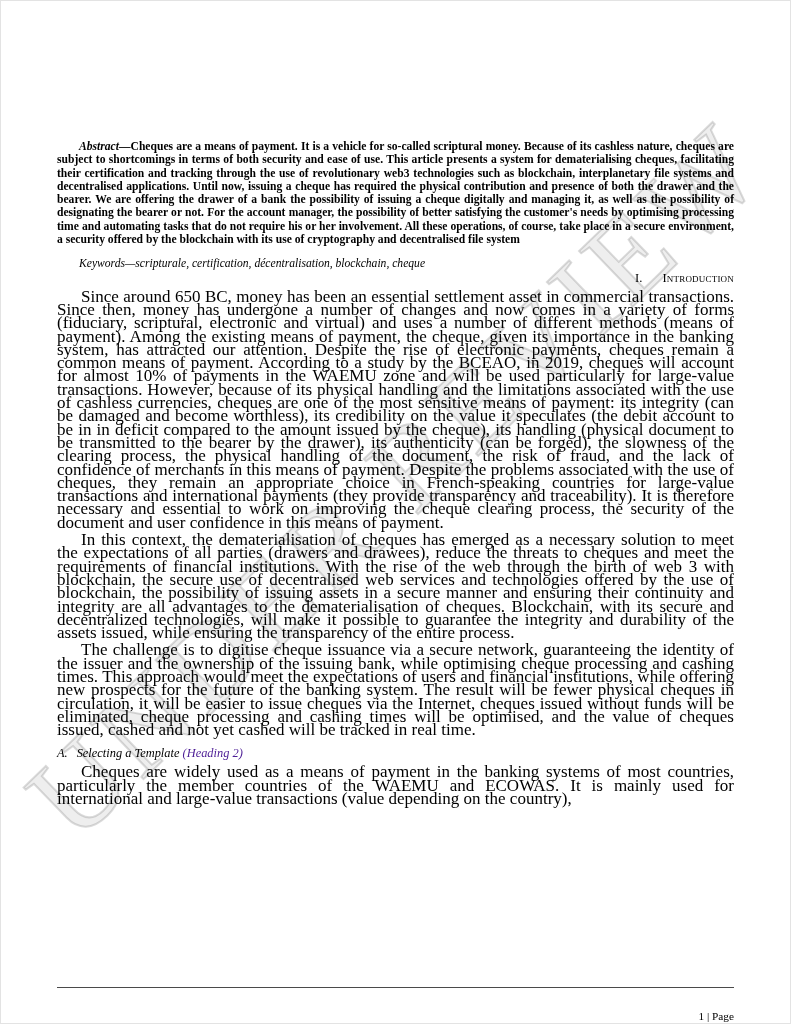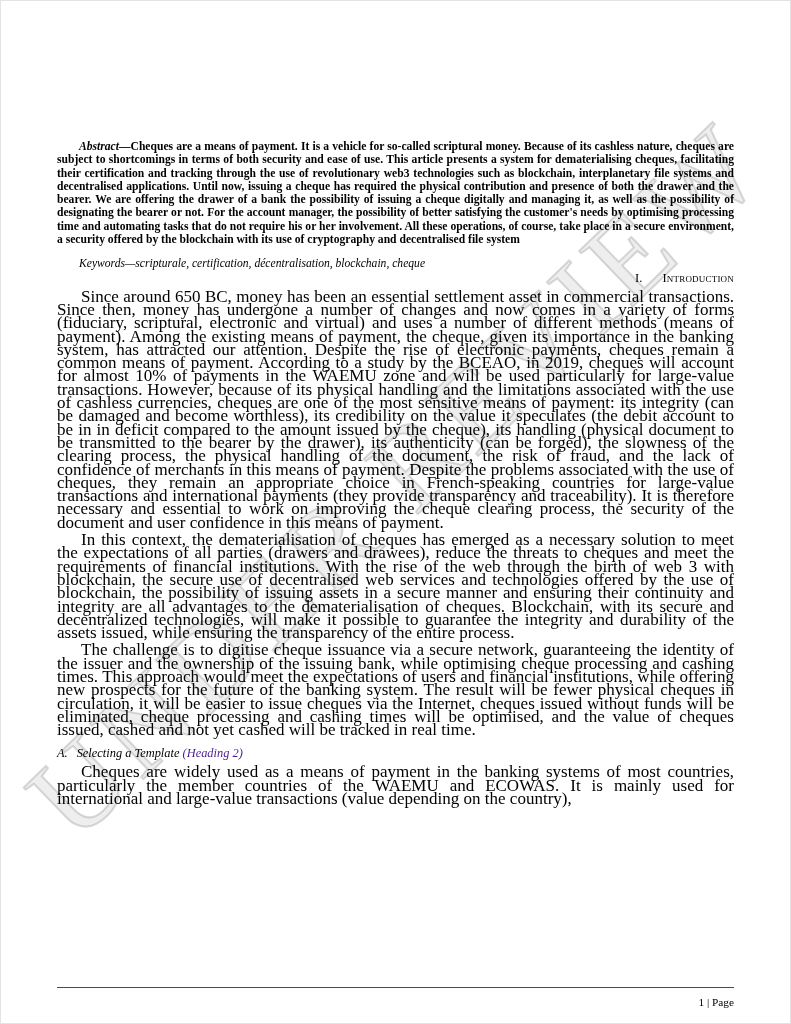--- a/index.html
+++ b/index.html
@@ -97,21 +97,21 @@
     position: absolute;
     left: 57px;
     right: 57px;
     bottom: 36px;
     border-top: 1px solid #4a4a4a;
     z-index: 1;
   }
   .footer-text {
     position: absolute;
     right: 57px;
-    bottom: 16px;
+    bottom: 2px;
     font-size: 11.3px;
     z-index: 1;
   }
 </style>
 </head>
 <body>
 
 <div class="page">
 
   <div class="watermark">UNDER REVIEW</div>

